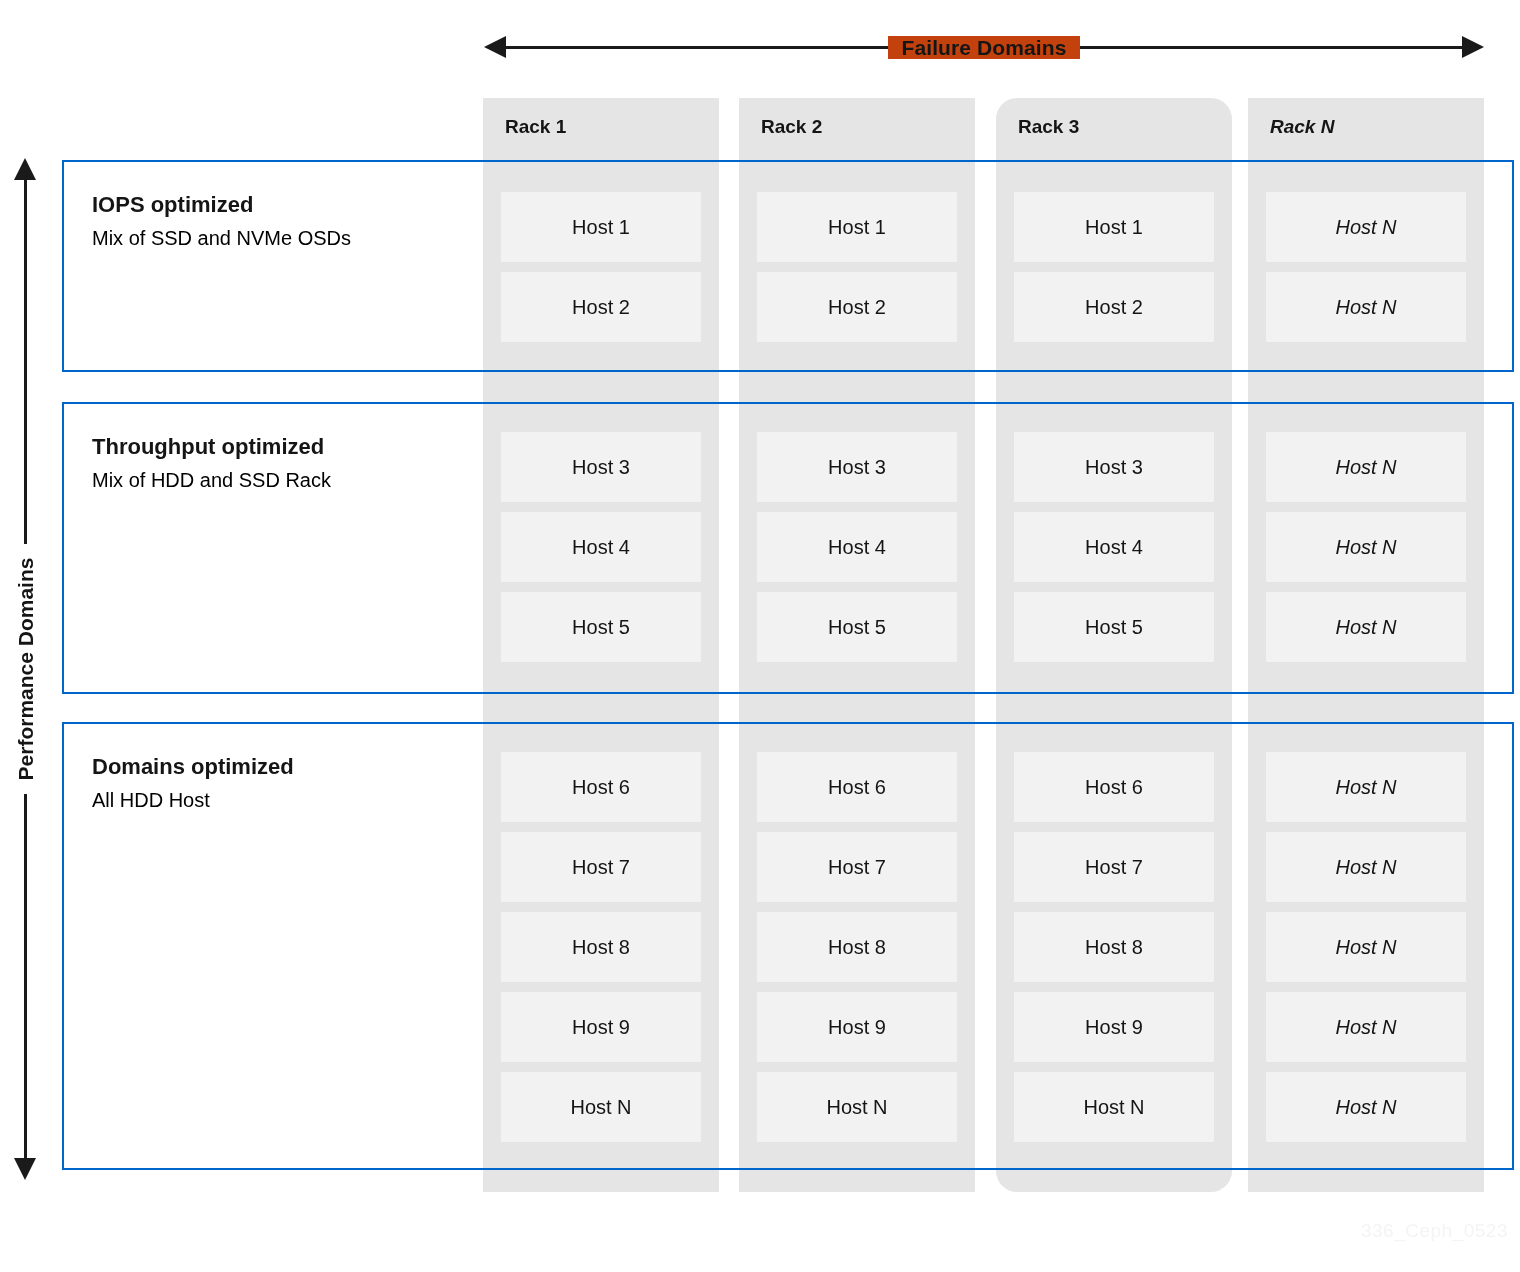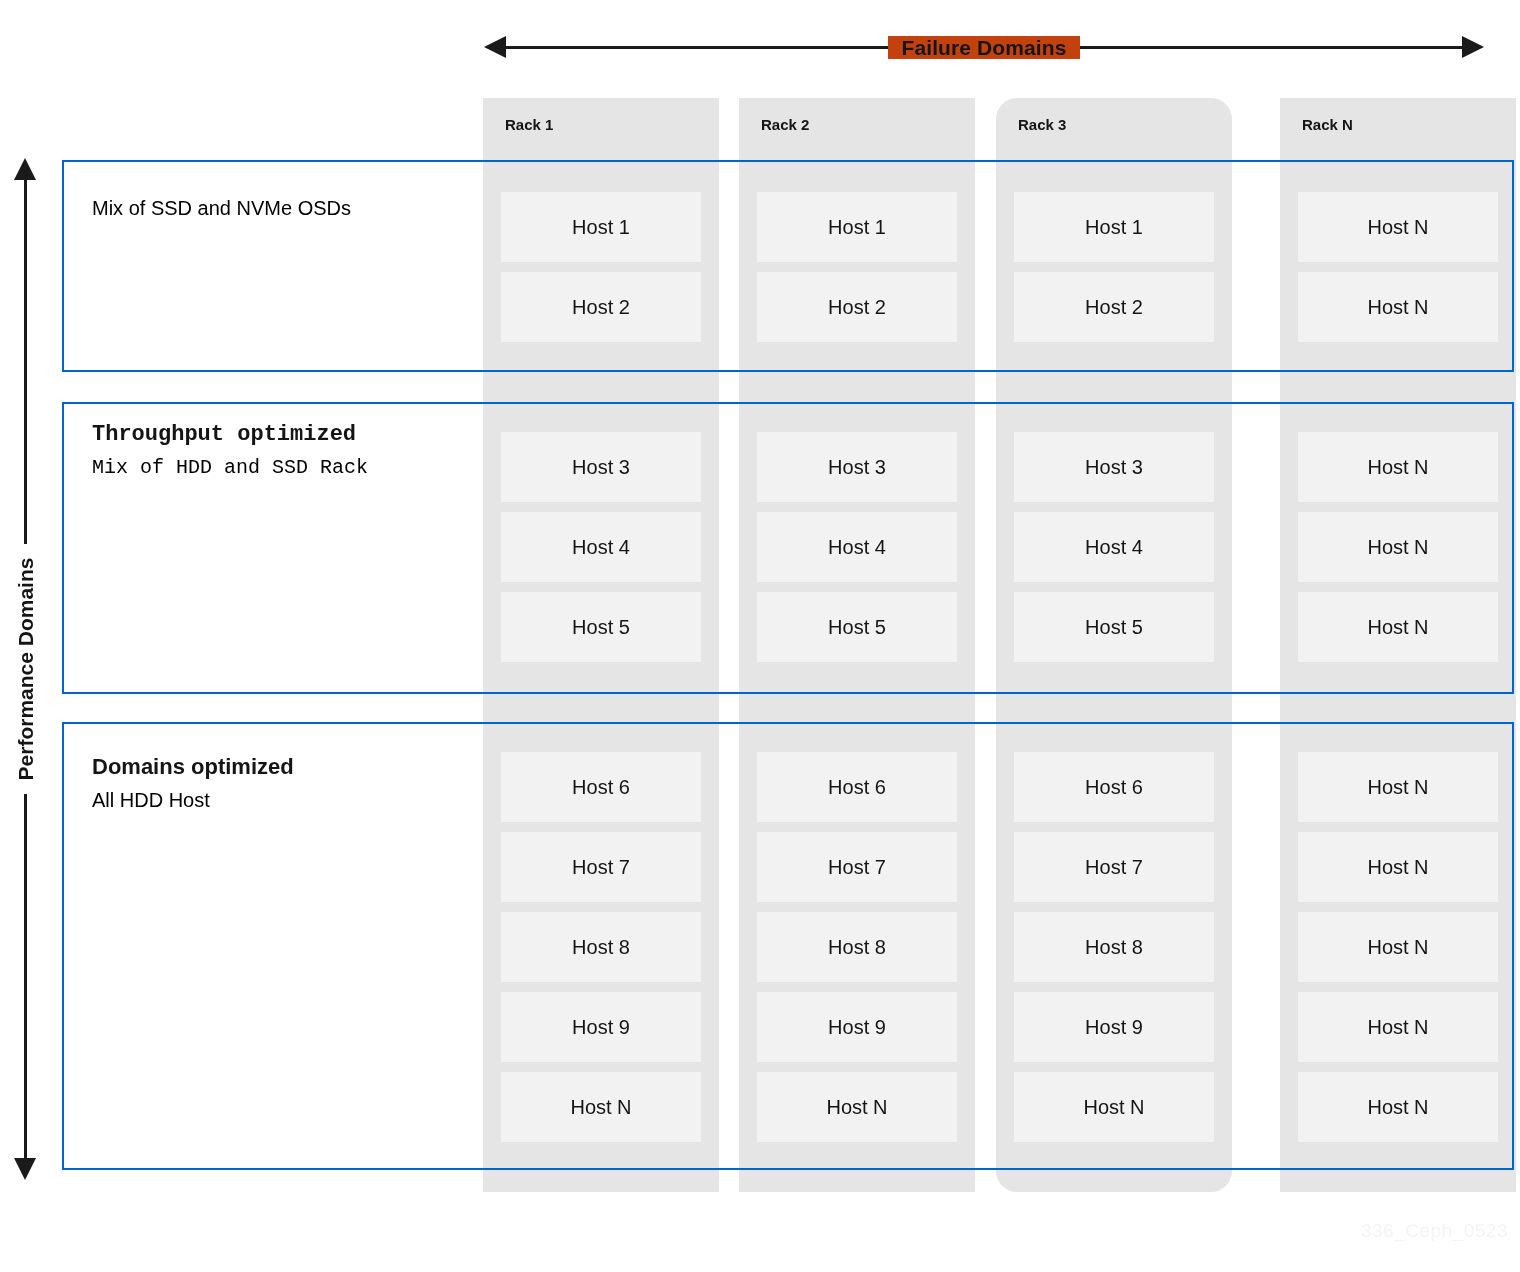--- a/index.html
+++ b/index.html
@@ -126,21 +126,21 @@
     position: absolute;
     top: 98px;
     width: 236px;
     height: 1094px;
     background: #e5e5e5;
   }
   .rack-header {
     position: absolute;
     left: 22px;
     top: 18px;
-    font-size: 15px;
+    font-size: 19px;
     font-weight: bold;
     color: #151515;
   }
 
   
   .host-box {
     position: absolute;
     left: 18px;
     width: 200px;
     height: 70px;
@@ -309,21 +309,21 @@
         <div class="host-box" style="top: 814px;">
           <span class="host-label">Host 8</span>
         </div>
         <div class="host-box" style="top: 894px;">
           <span class="host-label">Host 9</span>
         </div>
         <div class="host-box" style="top: 974px;">
           <span class="host-label">Host N</span>
         </div>
       </div>
-      <div class="rack-column" style="left: 1280px;">
+      <div class="rack-column" style="left: 1248px; font-style: italic;">
         <div class="rack-header">Rack N</div>
         <div class="host-box" style="top: 94px;">
           <span class="host-label">Host N</span>
         </div>
         <div class="host-box" style="top: 174px;">
           <span class="host-label">Host N</span>
         </div>
         <div class="host-box" style="top: 334px;">
           <span class="host-label">Host N</span>
         </div>
@@ -347,24 +347,25 @@
         </div>
         <div class="host-box" style="top: 974px;">
           <span class="host-label">Host N</span>
         </div>
       </div>
     </div>
 
   <div id="domains-layer">
       <div class="domain-box" style="top: 160px; height: 212px;"></div>
       <div class="domain-text" style="top: 190px;">
+        <div class="domain-title">IOPS optimized</div>
         <div class="domain-sub">Mix of SSD and NVMe OSDs</div>
       </div>
       <div class="domain-box" style="top: 402px; height: 292px;"></div>
-      <div class="domain-text" style="top: 420px; font-family: Liberation Mono, monospace;">
+      <div class="domain-text" style="top: 432px;">
         <div class="domain-title">Throughput optimized</div>
         <div class="domain-sub">Mix of HDD and SSD Rack</div>
       </div>
       <div class="domain-box" style="top: 722px; height: 448px;"></div>
       <div class="domain-text" style="top: 752px;">
         <div class="domain-title">Domains optimized</div>
         <div class="domain-sub">All HDD Host</div>
       </div>
     </div>
 

